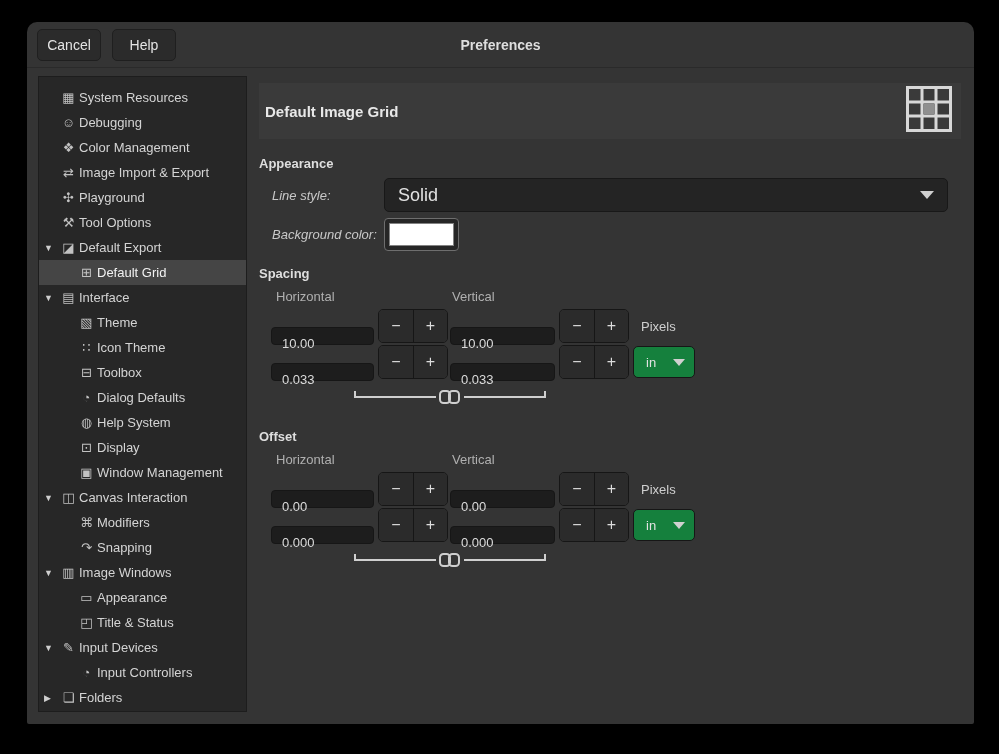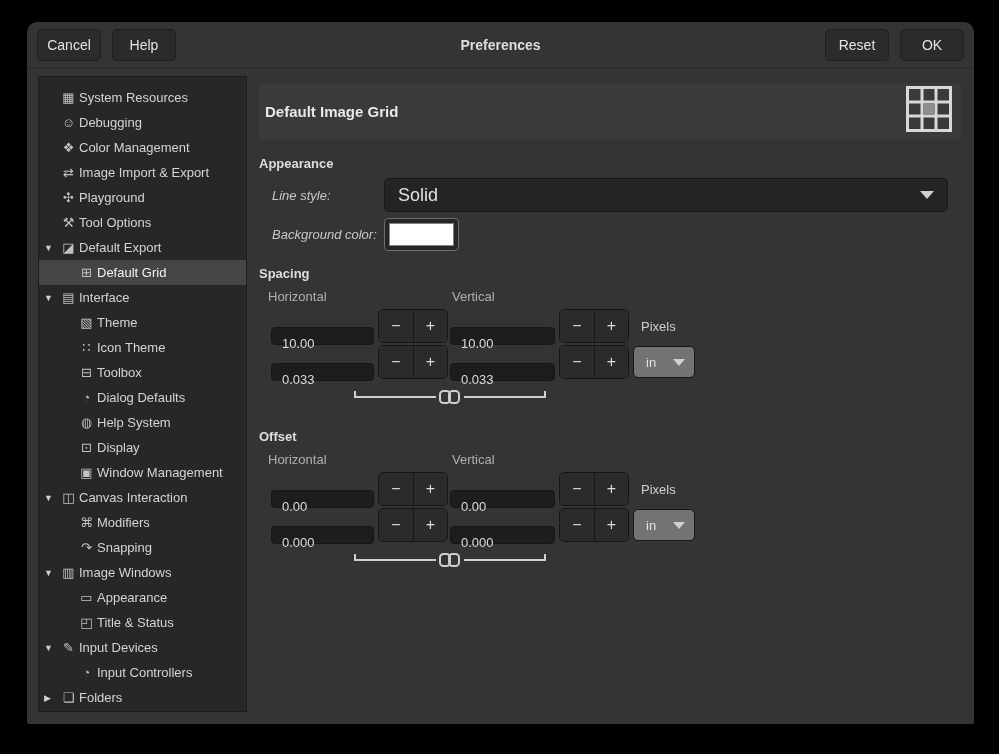--- a/index.html
+++ b/index.html
@@ -51,61 +51,57 @@
     border-radius:5px; display:flex; align-items:center; padding:0 13px; cursor:pointer; }
   .dropdown .dd-val { font-size:18px; color:#e2e2e2; }
   .dd-arrow { margin-left:auto; width:0; height:0; border-left:7px solid transparent;
     border-right:7px solid transparent; border-top:8px solid #d0d0d0; }
 
   .color-btn { width:75px; height:33px; background:#262626; border:1px solid #6e6e6e;
     border-radius:4px; padding:4px; cursor:pointer; }
   .swatch { width:100%; height:100%; border:1px solid #828282; }
 
   .col-labels { position:relative; margin-top:8px; height:16px; font-size:13px; color:#b0b0b0; }
-  .col-labels .c1 { position:absolute; left:9px; }
+  .col-labels .c1 { position:absolute; left:17px; }
   .col-labels .c2 { position:absolute; left:193px; }
 
   .spin-row { display:flex; align-items:center; margin-left:12px; margin-top:2px; height:34px; }
   .spin-row.first { margin-top:4px; }
   .spin { display:flex; align-items:center; }
   .spin .entry { height:18px; background:#1d1d1d; border:1px solid #161616;
     border-radius:4px; color:#dcdcdc; font-size:13px; line-height:32px; padding-left:10px;margin-top:20px; }
   .spin.h .entry { width:103px; }
   .spin.v .entry { width:105px; }
   .spin .btns { display:flex; margin-left:4px; border:1px solid #161616;
     border-radius:5px; overflow:hidden; height:34px; }
   .spin .btns button { width:34px; background:#2b2b2b; border:none; color:#dcdcdc;
     font-size:16px; font-family:inherit; cursor:pointer; line-height:1; }
   .spin .btns button + button { border-left:1px solid #161616; }
   .spin.v { margin-left:2px; }
   .suffix-label { margin-left:12px; font-size:13px; color:#cfcfcf; }
-  .unit-dd { margin-left:4px; width:62px; height:32px; background:#737373;
+  .unit-dd { margin-left:4px; width:62px; height:32px; background:#15803d;
     border:1px solid #161616; border-radius:5px; display:flex; align-items:center;
     padding:0 9px 0 12px; cursor:pointer; }
   .unit-dd .dd-val { font-size:13px; color:#e2e2e2; }
   .unit-dd .dd-arrow { border-left-width:6px; border-right-width:6px; border-top-width:7px; }
 
   .chain-wrap { margin-top:9px; margin-left:93px; width:196px; height:18px; cursor:pointer;
     background:none; border:none; display:block; }
 </style>
 </head>
 <body>
 
 <div class="window">
 
   <div class="headerbar">
     <div class="hb-left">
       <button class="hb-btn">Cancel</button>
       <button class="hb-btn">Help</button>
     </div>
     <div class="hb-title">Preferences</div>
-    <div class="hb-right">
-      <button class="hb-btn">Reset</button>
-      <button class="hb-btn">OK</button>
-    </div>
   </div>
 
   <div class="content">
     <div class="sidebar" id="sidebar">
         <div class="srow" style="padding-left: 3px;">
           <span class="exp"></span>
           <span class="sic">▦</span>
           <span class="slb">System Resources</span>
         </div>
         <div class="srow" style="padding-left: 3px;">

